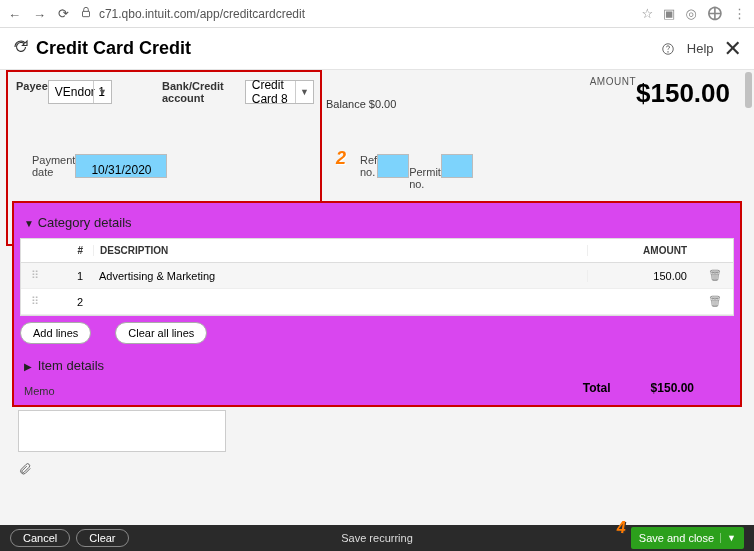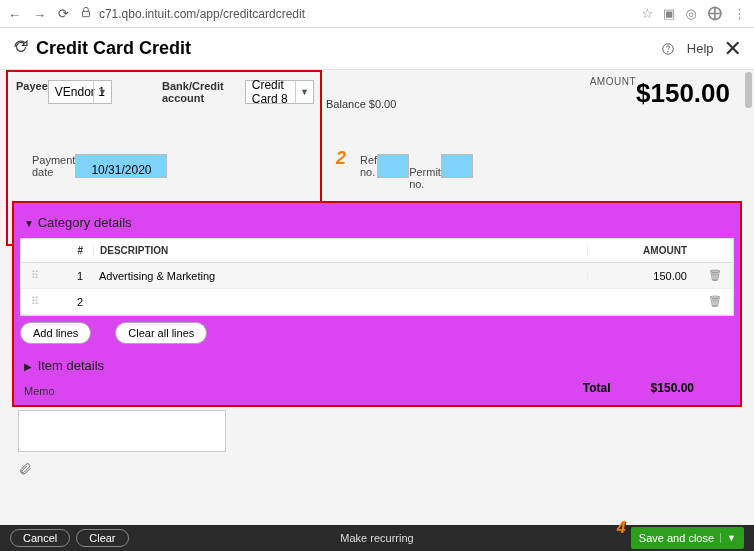--- a/index.html
+++ b/index.html
@@ -240,19 +240,19 @@
         </svg>
     </span>
 
   </div>
 
 </div>
 
 <div class="footer-bar">
   <span class="footer-btn outline">Cancel</span>
   <span class="footer-btn outline" style="margin-left:6px;">Clear</span>
-  <span class="footer-center">Make recurring</span>
+  <span class="footer-center">Save recurring</span>
   <div class="save-btn">
     <span class="annot-4">4</span>
     <span>Save and close</span>
     <span class="drop">▼</span>
   </div>
 </div>
 
 </body></html>

